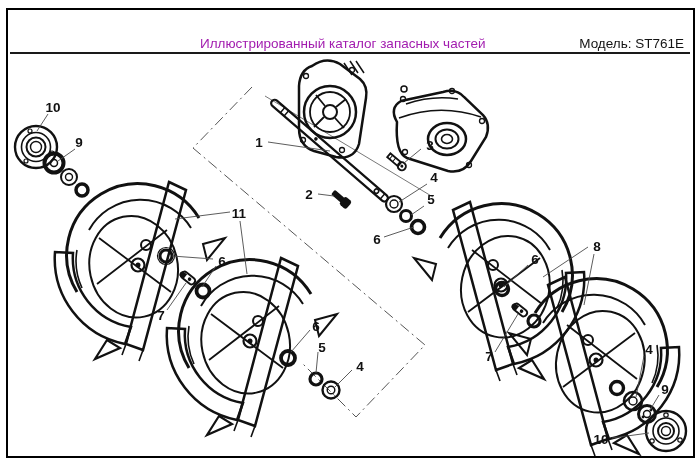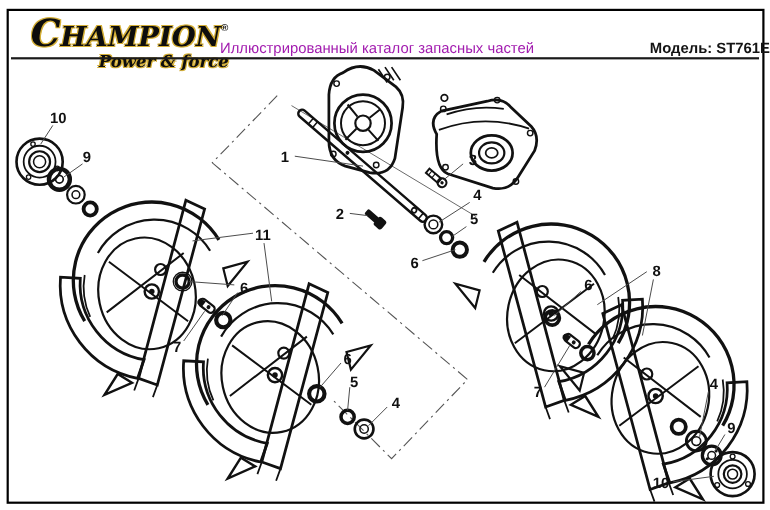--- a/index.html
+++ b/index.html
@@ -10,36 +10,32 @@
   .brand{font-family:"DejaVu Serif","Liberation Serif",serif;font-style:italic;font-weight:bold;
          font-size:25px;line-height:30px;color:#0d0d0d;letter-spacing:0px;
          text-shadow:1px 1px 0 #d4af37,-1px -1px 0 #d4af37,1px -1px 0 #d4af37,-1px 1px 0 #d4af37;}
   .brand::first-letter{font-size:34px;}
   .reg{font-family:"Liberation Sans",sans-serif;font-style:normal;font-weight:bold;font-size:9px;
        vertical-align:14px;text-shadow:none;}
   .tagline{font-family:"DejaVu Serif","Liberation Serif",serif;font-style:italic;font-weight:bold;
            font-size:15px;text-align:right;margin-top:-2px;color:#0d0d0d;
            text-shadow:1px 1px 0 #d4af37,-1px -1px 0 #d4af37,1px -1px 0 #d4af37,-1px 1px 0 #d4af37;}
   .title{position:absolute;left:200px;top:36px;width:300px;font-size:13.5px;color:#a21caf;}
-  .model{position:absolute;right:0;top:36px;font-size:13.5px;color:#141414;font-weight:bold;}
+  .model{position:absolute;right:16px;top:36px;font-size:13.5px;color:#141414;}
   .rule{position:absolute;left:10px;top:52px;width:680px;height:2px;background:#1a1a1a;}
   svg{position:absolute;left:0;top:0;}
   .callout{font-family:"Liberation Sans",sans-serif;font-size:13.5px;font-weight:bold;fill:#111;}
   .ln{stroke:#111;fill:none;}
 </style>
 </head>
 <body>
 
 <div id="page">
   <div id="frame"></div>
 
-  <div class="logo">
-    <div class="brand"><span>CHAMPION</span><span class="reg">®</span></div>
-    <div class="tagline">Power &amp; force</div>
-  </div>
   <div class="title">Иллюстрированный каталог запасных частей</div>
   <div class="model">Модель: ST761E</div>
   <div class="rule"></div>
 
   <svg width="700" height="464" viewBox="0 0 700 464">
     <defs>
       <g id="auger">
         <path class="ln" stroke-width="2.5" fill="#fff" d="M -86,-6 A 87,87 0 0 0 -16,86 L -10,69 A 70,70 0 0 1 -68,-5 Z"></path>
         <path class="ln" stroke-width="2.2" fill="#fff" d="M -34,82 L -46,101 L -21,90 Z"></path>
         <path class="ln" stroke-width="3" d="M 58,-40 A 71,71 0 1 0 -64,34"></path>

